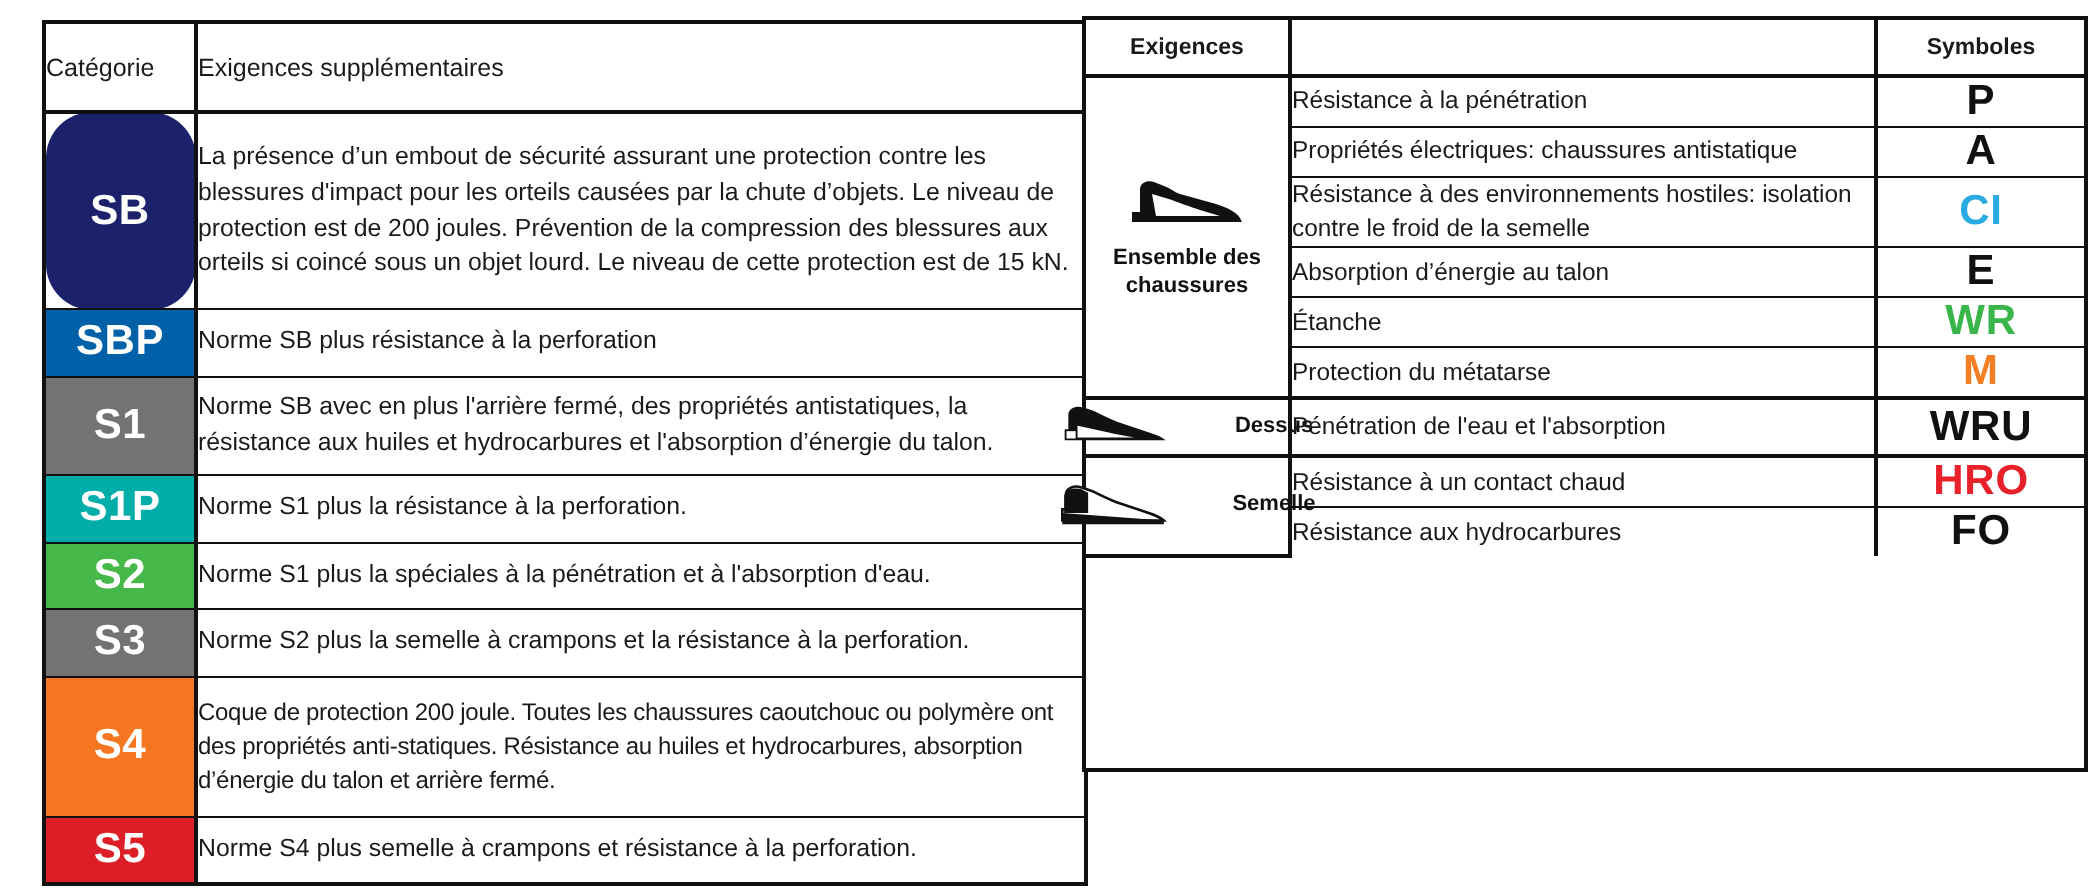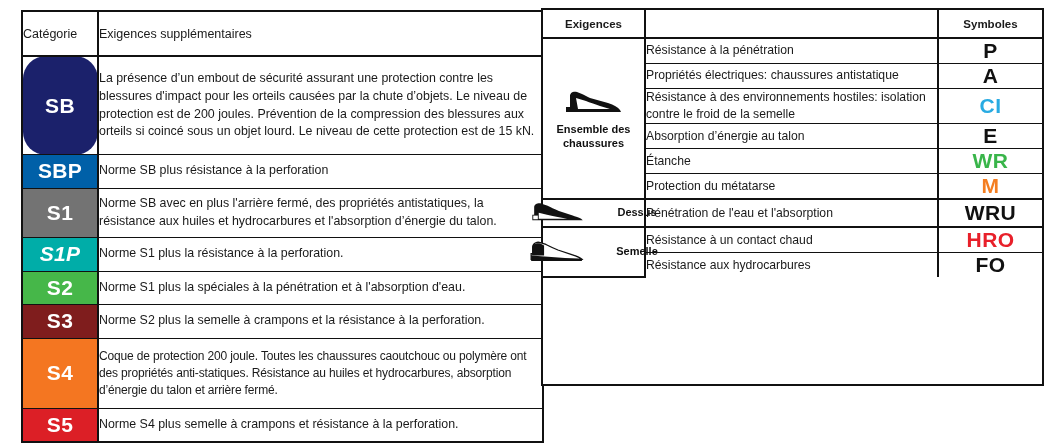--- a/index.html
+++ b/index.html
@@ -188,31 +188,31 @@
           <td class="cat-cell" style="background-color: rgb(0, 96, 168);">SBP</td>
           <td class="desc-cell">Norme SB plus résistance à la perforation</td>
         </tr>
 
         <tr>
           <td class="cat-cell" style="background-color: #737373;">S1</td>
           <td class="desc-cell">Norme SB avec en plus l'arrière fermé, des propriétés antistatiques, la résistance aux huiles et hydrocarbures et l'absorption d’énergie du talon.</td>
         </tr>
 
         <tr>
-          <td class="cat-cell" style="background-color: rgb(0, 173, 168); font-style: italic;">S1P</td>
+          <td class="cat-cell" style="background-color: rgb(0, 173, 168);">S1P</td>
           <td class="desc-cell">Norme S1 plus la résistance à la perforation.</td>
         </tr>
 
         <tr>
           <td class="cat-cell" style="background-color: rgb(70, 183, 73);">S2</td>
           <td class="desc-cell">Norme S1 plus la spéciales à la pénétration et à l'absorption d'eau.</td>
         </tr>
 
         <tr>
-          <td class="cat-cell" style="background-color: #7f1d1d;">S3</td>
+          <td class="cat-cell" style="background-color: #737373;">S3</td>
           <td class="desc-cell">Norme S2 plus la semelle à crampons et la résistance à la perforation.</td>
         </tr>
 
         <tr>
           <td class="cat-cell" style="background-color: rgb(244, 118, 33);">S4</td>
           <td class="desc-cell dense">Coque de protection 200 joule. Toutes les chaussures caoutchouc ou polymère ont des propriétés anti-statiques. Résistance au huiles et hydrocarbures, absorption d’énergie du talon et arrière fermé.</td>
         </tr>
 
         <tr>
           <td class="cat-cell last" style="background-color: rgb(220, 31, 38);">S5</td>

